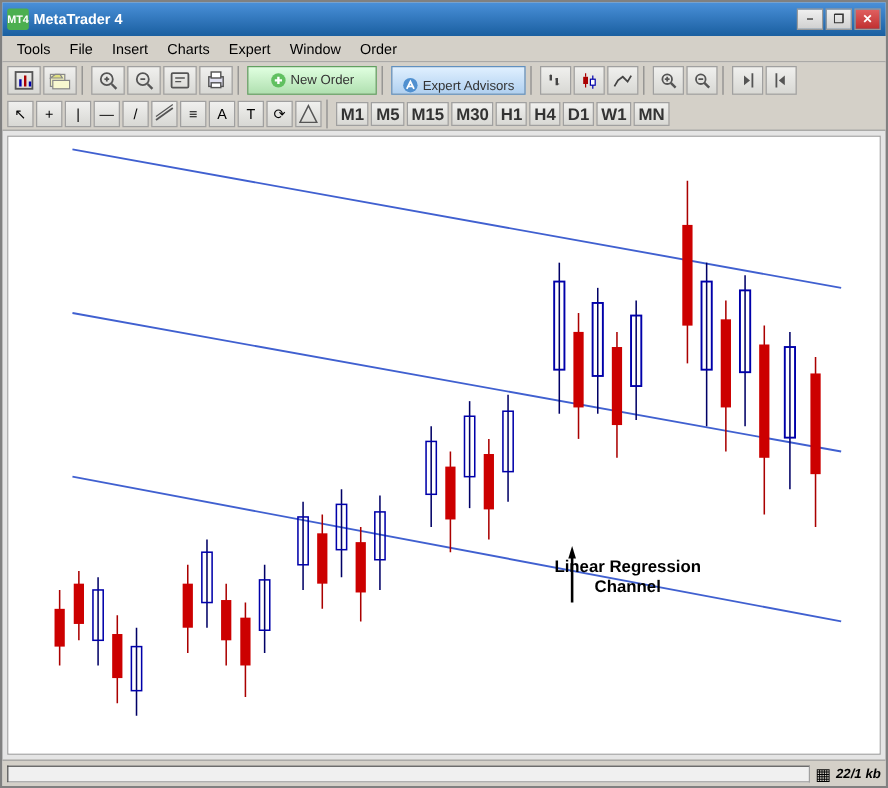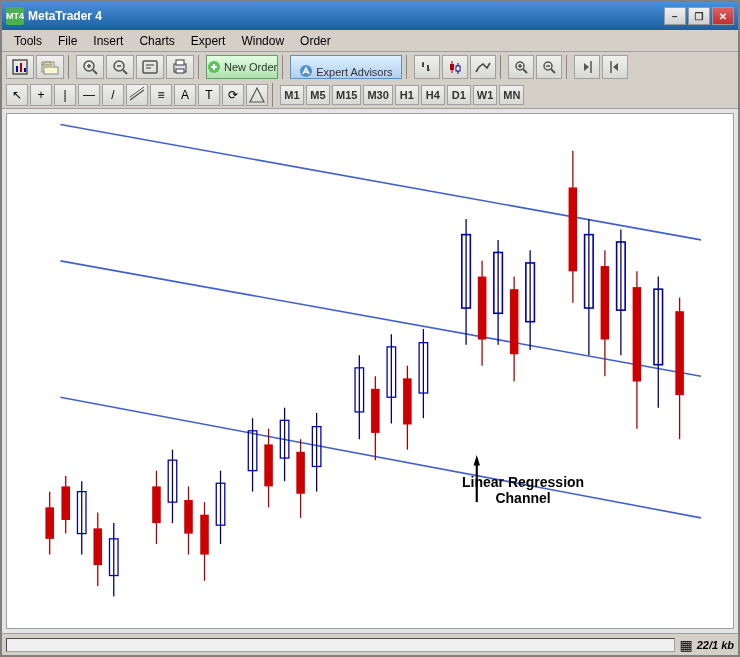--- a/index.html
+++ b/index.html
@@ -113,42 +113,42 @@
     }
     .toolbar-separator {
       width: 4px;
       height: 24px;
       border-left: 1px solid #888;
       margin: 0 2px;
     }
     .toolbar-btn-green {
       background: linear-gradient(to bottom, #e0ffe0, #b0e0b0);
       border: 1px solid #60a060;
-      padding: 0 0;
+      padding: 0 18px;
       font-size: 11px;
     }
     .toolbar-btn-expert {
       background: linear-gradient(to bottom, #e0f0ff, #b0d0f0);
       border: 1px solid #6090c0;
       padding: 0 8px;
       font-size: 11px;
       align-items: flex-end;
     }
 
     
     .tf-btn {
       height: 20px;
       min-width: 24px;
       background: linear-gradient(to bottom, #f0f0ee, #d8d8d4);
       border: 1px solid #a0a0a0;
       cursor: pointer;
       display: flex;
       align-items: center;
       justify-content: center;
-      font-size: 11px;
+      font-size: 14px;
       font-weight: bold;
       color: #333;
       padding: 0 3px;
     }
 
     
     .chart-wrapper {
       flex: 1;
       background: white;
       margin: 4px;
@@ -521,21 +521,21 @@
 
       <line x1="630" y1="175" x2="630" y2="310" stroke="#a00" stroke-width="1.2"></line>
       <rect x="626" y="188" width="8" height="80" fill="#c00"></rect>
 
       <line x1="440" y1="370" x2="440" y2="330" stroke="black" stroke-width="2"></line>
       <polygon points="440,325 437,335 443,335" fill="black"></polygon>
 
     </svg>
 
     
-    <div class="chart-label" style="left: 455px; top: 360px;">
+    <div class="chart-label" style="left: 455px; top: 350px;">
       <span>Linear Regression</span><br>
       <span>Channel</span>
     </div>
 
   </div>
 
   <div class="status-bar">
     <div class="status-scrollbar"></div>
     <span class="status-icon">▦</span>
     <span class="status-text">22/1 kb</span>

